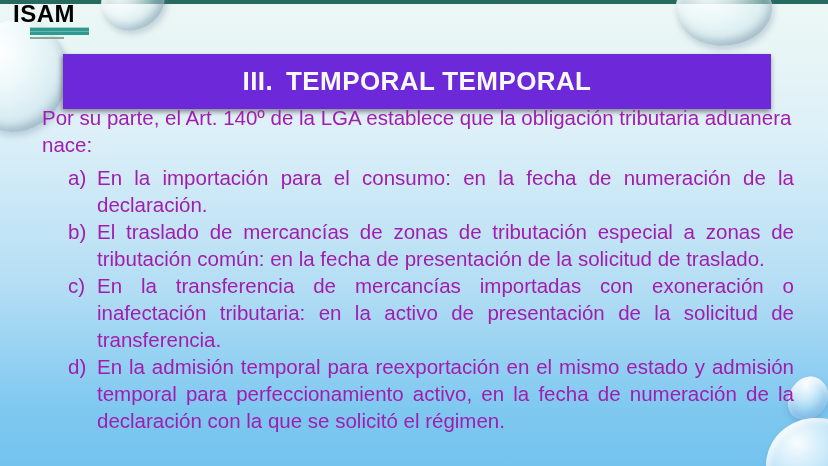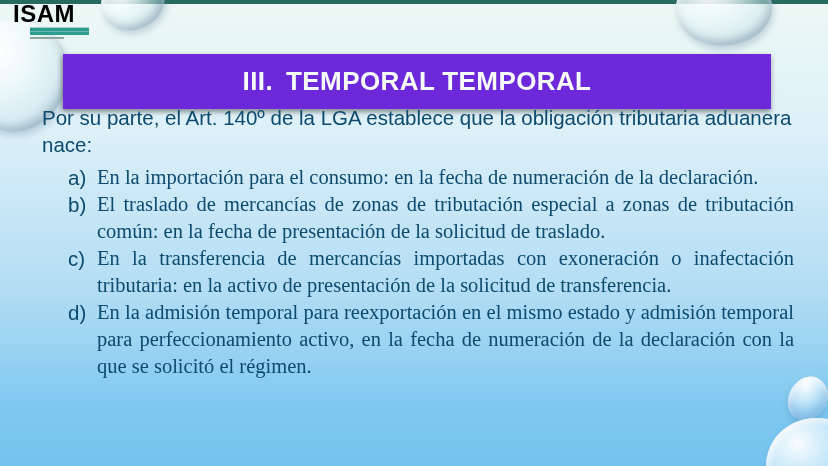--- a/index.html
+++ b/index.html
@@ -58,27 +58,27 @@
     background:#6d28d9;z-index:4;
     box-shadow:0 3px 5px rgba(60,60,60,0.4), -2px 2px 4px rgba(60,60,60,0.25);
     display:flex;align-items:center;justify-content:center;gap:13px;margin-top:17px;
   }
   .header-num,.header-title{
     color:#f5f9f7;font-size:26px;font-weight:bold;letter-spacing:0.4px;
   }
   
   .content{
     position:absolute;left:42px;top:104px;width:752px;z-index:4;
-    color:#0c4a6e;font-size:20.5px;line-height:27px;
+    color:#a21caf;font-size:20.5px;line-height:27px;
   }
   .intro{margin:0 0 6px 0;text-align:left;}
   .lettered-list{padding-left:26px;}
   .item{display:flex;}
   .marker{flex:0 0 29px;}
-  .itext{flex:1;text-align:justify;text-justify:inter-word;font-family:Liberation Serif, serif;}
+  .itext{flex:1;text-align:justify;text-justify:inter-word;}
 </style>
 </head>
 <body>
 
 <div class="top-strip"></div>
 
 <div class="droplet drop-tl-big"></div>
 <div class="droplet drop-tl-small"></div>
 <div class="droplet drop-tr"></div>
 <div class="droplet droplet-blue drop-r-small"></div>

